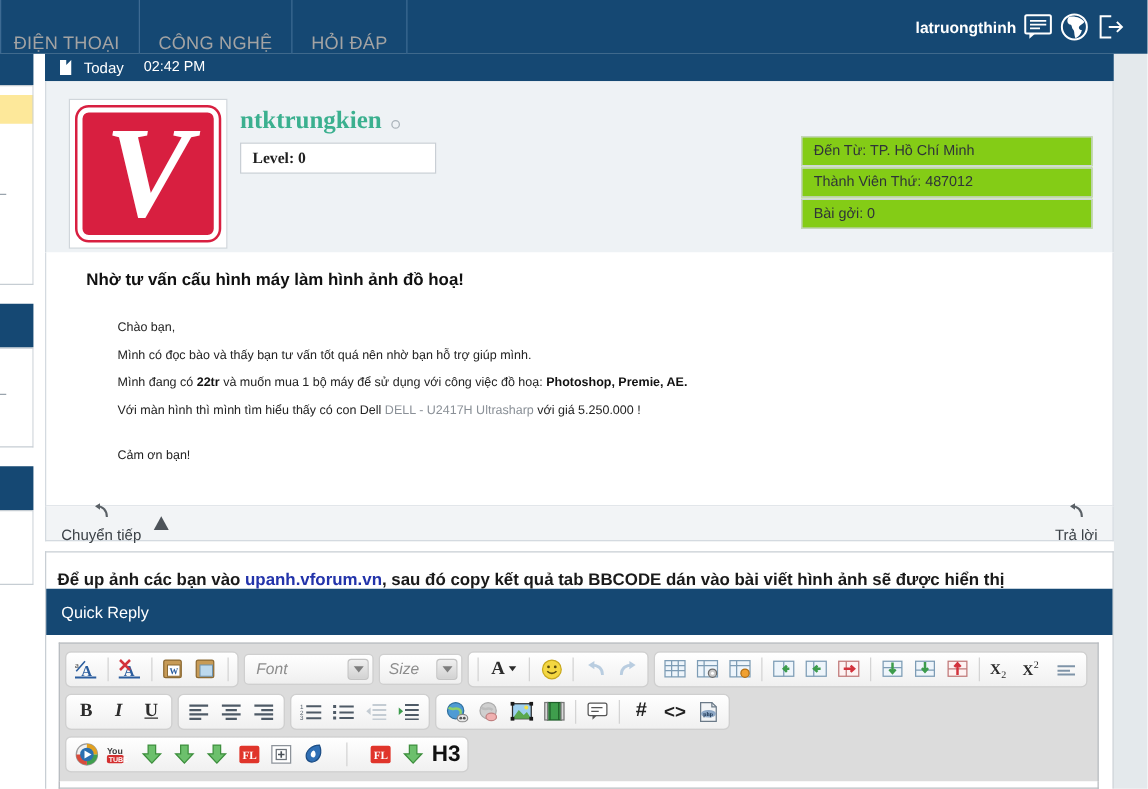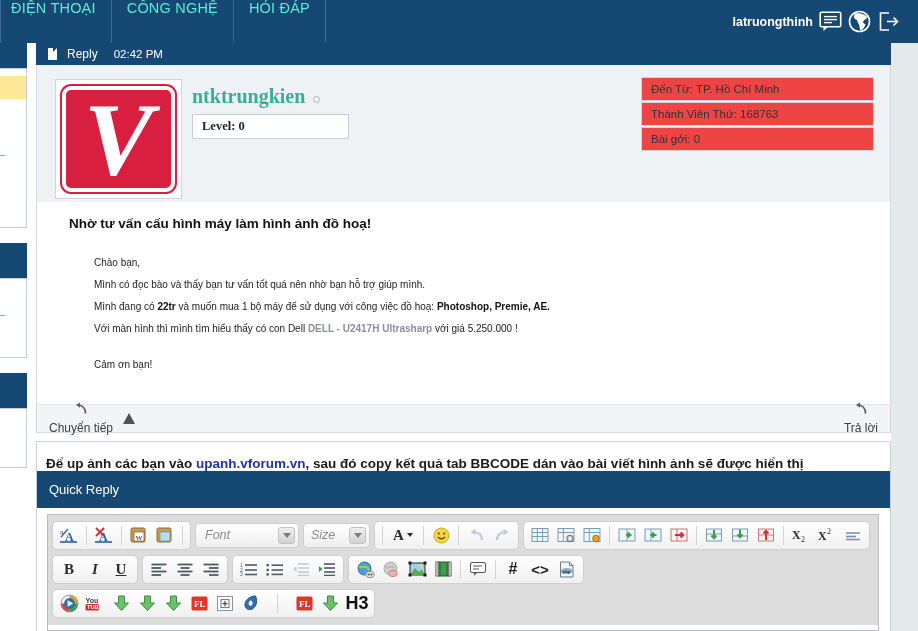--- a/index.html
+++ b/index.html
@@ -16,22 +16,22 @@
     position: absolute; left: 0; top: 0; width: 918px; height: 43px;
     background: #154873;
     display: flex; align-items: center;
   }
   #topnav .navstrip { display: flex; align-items: stretch; height: 43px; }
   .nav-sep {
     width: 1px; background: #3d6a92; margin: 0;
     height: 43px;
   }
   .nav-item {
-    color: #5eead4; font-size: 14.5px; letter-spacing: .2px;
-    padding: 0 15px; display: flex; align-items: flex-start; height: 43px;
+    color: #a3a3a3; font-size: 14.5px; letter-spacing: .2px;
+    padding: 0 15px; display: flex; align-items: flex-end; height: 43px;
     cursor: pointer; white-space: nowrap;
   }
   .nav-item.first { padding-left: 10px; }
   #nav-right {
     position: absolute; right: 18px; top: 0; height: 43px;
     display: flex; align-items: center; gap: 6px;
   }
   #nav-right .uname {
     color: #ffffff; font-size: 12.5px; font-weight: bold;
   }
@@ -108,43 +108,43 @@
   }
   #levelbox {
     position: absolute; left: 155px; top: 49px; width: 157px; height: 25px;
     background: #ffffff; border: 1px solid #c9cfd5;
     display: flex; align-items: center; padding-left: 9px;
     font-size: 12.5px; font-weight: bold; color: #1f1f1f;
     font-family: "Liberation Serif", serif;
   }
   .infobox {
     position: absolute; left: 604px; width: 233px; height: 24px;
-    background: #ef4444; border: 1px solid #cfd5da;
+    background: #84cc16; border: 1px solid #cfd5da;
     display: flex; align-items: center; padding-left: 9px;
-    font-size: 11.5px; color: #2f3438;
+    font-size: 11.5px; color: #2f3438; margin-top: 32px;
   }
   #ib1 { top: 12px; }
   #ib2 { top: 37px; }
   #ib3 { top: 62px; }
 
   #postbody {
     position: absolute; left: 36px; top: 202px; width: 855px; height: 203px;
     background: #ffffff; border-left: 1px solid #d4dae0; border-right: 1px solid #d4dae0;
     border-bottom: 1px solid #e2e6ea;
   }
   #post-title {
     position: absolute; left: 32px; top: 14px;
     font-size: 13.5px; font-weight: bold; color: #111111;
   }
   #post-text {
     position: absolute; left: 57px; top: 50px; width: 780px;
     font-size: 10px; color: #222222; line-height: 22px;
   }
   #post-text b { font-weight: bold; color: #111; }
-  #post-text .lnk { color: #8a9097; font-weight: bold; }
+  #post-text .lnk { color: #8a9097; }
   #post-text .gap { display: block; height: 14px; }
 
   #postfoot {
     position: absolute; left: 36px; top: 405px; width: 855px; height: 28px;
     background: #f2f4f6; border: 1px solid #d4dae0; border-top: none;
     display: flex; align-items: center; padding: 0 12px;
   }
   .foot-link {
     display: flex; align-items: center; gap: 6px;
     font-size: 12px; color: #3a4046; cursor: pointer; flex-direction: column;
@@ -277,21 +277,21 @@
         <path d="M12 3 L3.5 3 L3.5 20 L12 20" fill="none" stroke="#ffffff" stroke-width="1.6"></path>
         <line x1="10" y1="11.5" x2="20" y2="11.5" stroke="#ffffff" stroke-width="1.6"></line>
         <path d="M16.5 7.5 L20.5 11.5 L16.5 15.5" fill="none" stroke="#ffffff" stroke-width="1.6"></path>
       </svg>
     </span>
   </div>
 </div>
 
 <div id="posthead2">
   <span class="doc-ic"></span>
-  <span class="today">Reply</span>
+  <span class="today">Today</span>
   <span class="tm">02:42 PM</span>
 </div>
 
 <div id="userblock">
   <div id="avatar">
     <div class="inner">
       <span class="v">V</span>
     </div>
   </div>
 
@@ -301,21 +301,21 @@
   </div>
 
   <div id="levelbox">
     <span>Level: 0</span>
   </div>
 
   <div class="infobox" id="ib1">
     <span>Đến Từ: TP. Hồ Chí Minh</span>
   </div>
   <div class="infobox" id="ib2">
-    <span>Thành Viên Thứ: 168763</span>
+    <span>Thành Viên Thứ: 487012</span>
   </div>
   <div class="infobox" id="ib3">
     <span>Bài gởi: 0</span>
   </div>
 </div>
 
 <div id="postbody">
   <div id="post-title">Nhờ tư vấn cấu hình máy làm hình ảnh đồ hoạ!</div>
   <div id="post-text">
     <span>Chào bạn,</span><br>

